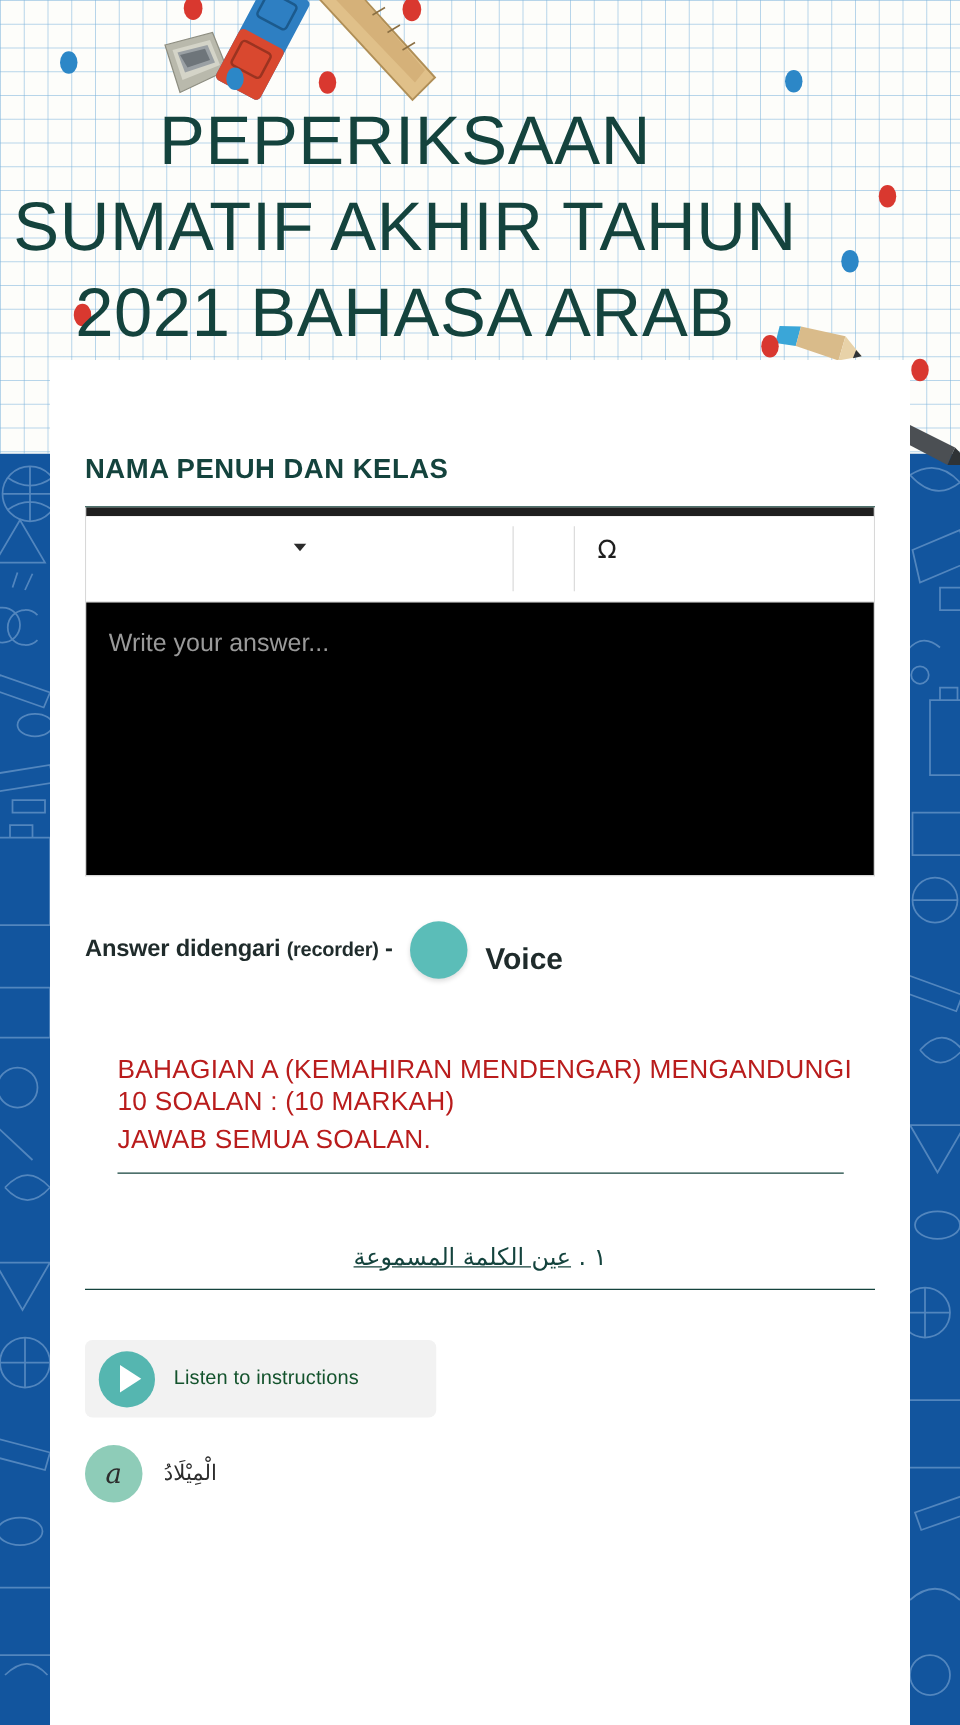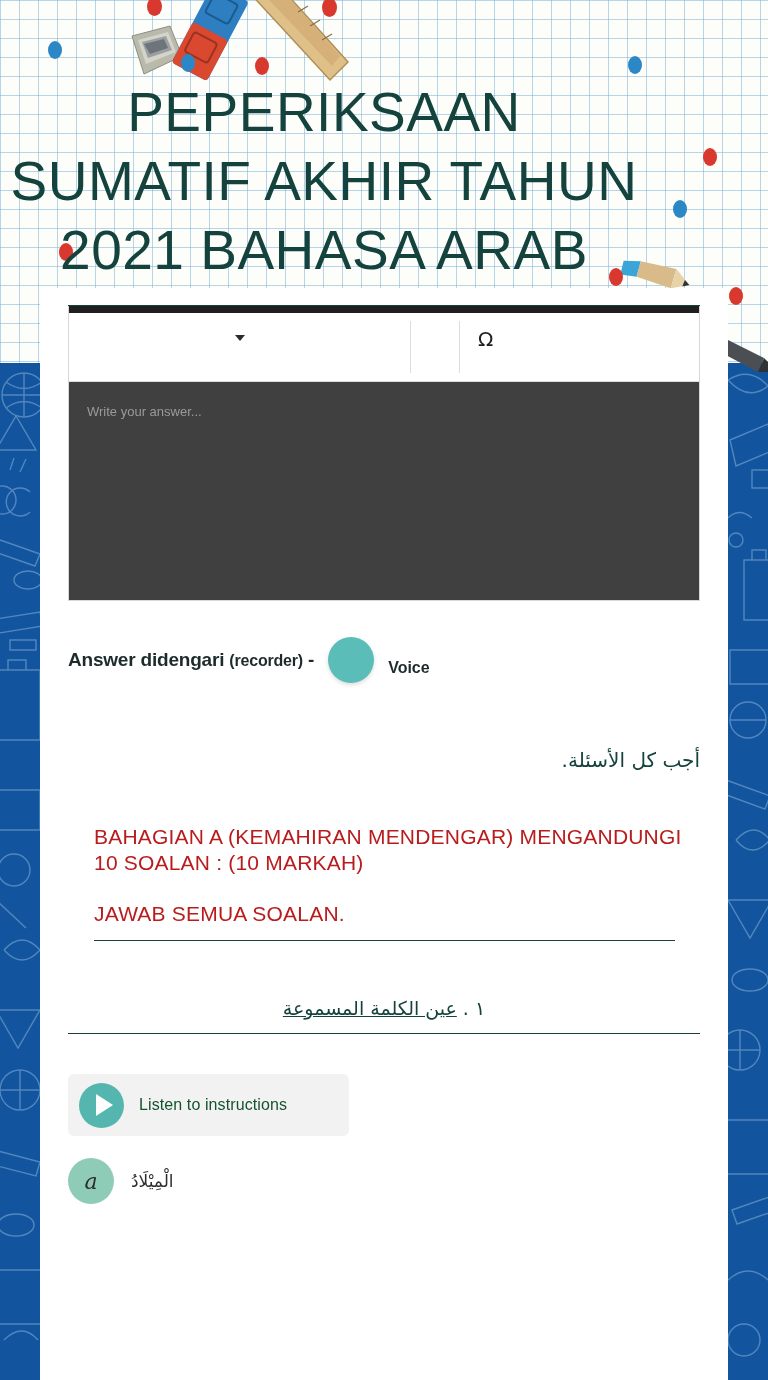--- a/index.html
+++ b/index.html
@@ -127,23 +127,23 @@
     color: #1f1f1f;
     padding-top: 14px;
     font-family: "DejaVu Sans", sans-serif;
   }
   .tb-rest { flex: 1 1 auto; }
   .toolbar-underline { border-top: 1px solid #dcdcdc; }
 
   .answer-area {
     height: 218px;
     padding: 22px 18px;
-    font-size: 13px;
+    font-size: 20px;
     color: #9a9a9a;
-    background: #404040;
+    background: #000000;
   }
 
   
   .recorder-row {
     display: flex;
     align-items: center;
     margin-top: 36px;
     gap: 0;
   }
   .rec-label {
@@ -158,21 +158,21 @@
   .rec-circle {
     width: 46px; height: 46px;
     border-radius: 50%;
     background: #5BBDB8;
     margin: 0 14px;
     box-shadow: 0 2px 4px rgba(0,0,0,.14);
     flex: 0 0 auto;
   }
   .rec-voice {
     color: #1f2b2b;
-    font-size: 16px;
+    font-size: 24px;
     font-weight: 700;
     margin-top: 16px;
   }
 
   
   .arabic-block {
     margin-top: 60px;
     direction: rtl;
     text-align: right;
     color: #14433D;
@@ -190,21 +190,21 @@
   }
   .bahagian .line1 {
     font-size: 21px;
     font-weight: 500;
     line-height: 26px;
     letter-spacing: .2px;
   }
   .bahagian .line2 {
     font-size: 21px;
     font-weight: 500;
-    margin-top: 26px;
+    margin-top: 5px;
     letter-spacing: .2px;
   }
   .bahagian-rule {
     border-bottom: 1.6px solid #14433D;
     margin: 14px 0 0 26px;
     width: 581px;
   }
 
   
   .question-block { margin-top: 56px; }
@@ -405,20 +405,21 @@
 <div class="dot" style="left:609px;top:268px;width:14px;height:18px;background:#d9382f;"></div>
 <div class="dot" style="left:729px;top:287px;width:14px;height:18px;background:#d9382f;"></div>
 
 <div class="title-wrap">
   <div class="exam-title">PEPERIKSAAN SUMATIF AKHIR TAHUN 2021 BAHASA ARAB TAHUN 4</div>
 </div>
 
 <div id="content-card">
   <div class="card-inner">
 
+    <div class="field-label">NAMA PENUH DAN KELAS</div>
     <div class="label-rule"></div>
 
     <div class="editor">
       <div class="editor-topbar"></div>
       <div class="toolbar">
         <div class="tb-select">
           <span></span>
           <span class="caret"></span>
         </div>
         <div class="tb-div"></div>
@@ -435,21 +436,20 @@
       <div class="rec-label">
         <span>Answer didengari</span>
         <span class="opt">(recorder)</span>
         <span>-</span>
       </div>
       <div class="rec-circle"></div>
       <div class="rec-voice">Voice</div>
     </div>
 
     <div class="arabic-block">
-      <div>أجب كل الأسئلة.</div>
     </div>
 
     <div class="bahagian">
       <div class="line1">BAHAGIAN A  (KEMAHIRAN MENDENGAR)  MENGANDUNGI 10 SOALAN : (10 MARKAH)</div>
       <div class="line2">JAWAB SEMUA SOALAN.</div>
     </div>
     <div class="bahagian-rule"></div>
 
     <div class="question-block">
       <div class="q-arabic">

